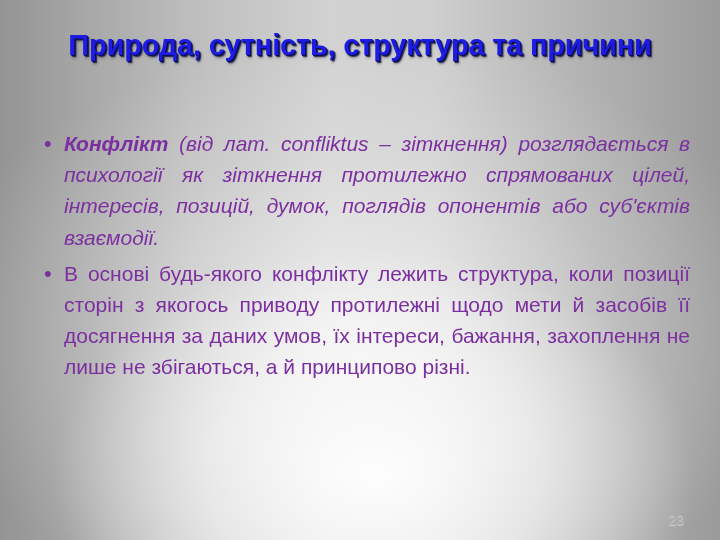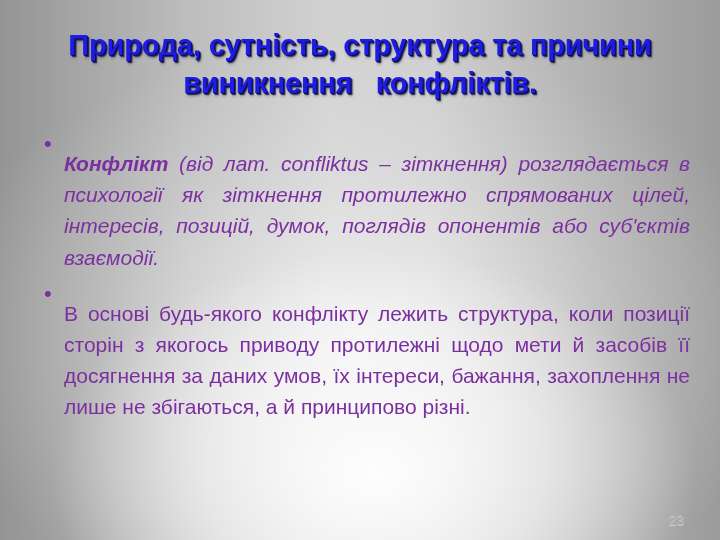--- a/index.html
+++ b/index.html
@@ -85,21 +85,20 @@
   }
   .bullet-text.italic {
     font-style: italic;
   }
   .bullet-text .lead {
     font-weight: bold;
   }
   
   .bullet-text > span.para {
     display: block;
-    margin-top: 20px;
   }
 
   
   #page-number {
     position: absolute;
     right: 36px;
     bottom: 12px;
     color: #b0b0b0;
     font-family: "Liberation Sans", sans-serif;
     font-size: 14px;
@@ -107,21 +106,20 @@
     text-shadow: 0 1px 0 rgba(255,255,255,0.45);
   }
 </style>
 </head>
 <body>
 
 <div id="slide">
 
   <div id="title-block">
     <div class="title-line">Природа, сутність, структура та причини</div>
-    <div class="title-line">виникнення   конфліктів.</div>
   </div>
 
   <div id="body-block">
 
     <div class="bullet-row">
       <div class="bullet-marker">•</div>
       <div class="bullet-text italic">
           <span class="para"><span class="lead">Конфлікт</span><span> (від лат. confliktus – зіткнення) розглядається в психології як зіткнення протилежно спрямованих цілей, інтересів, позицій, думок, поглядів опонентів або суб'єктів взаємодії.</span></span>
         </div>
     </div>

